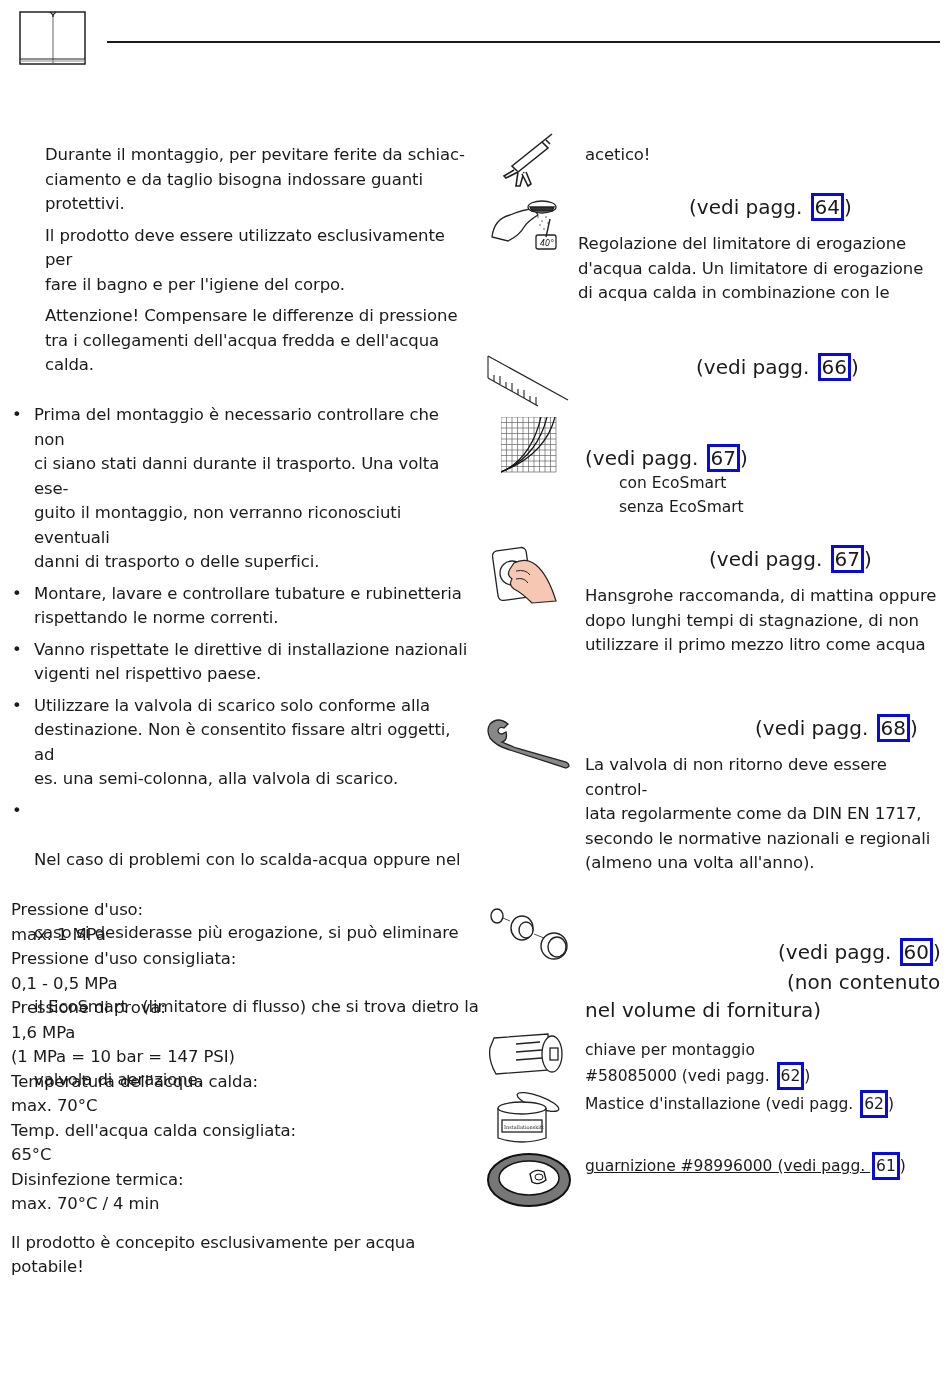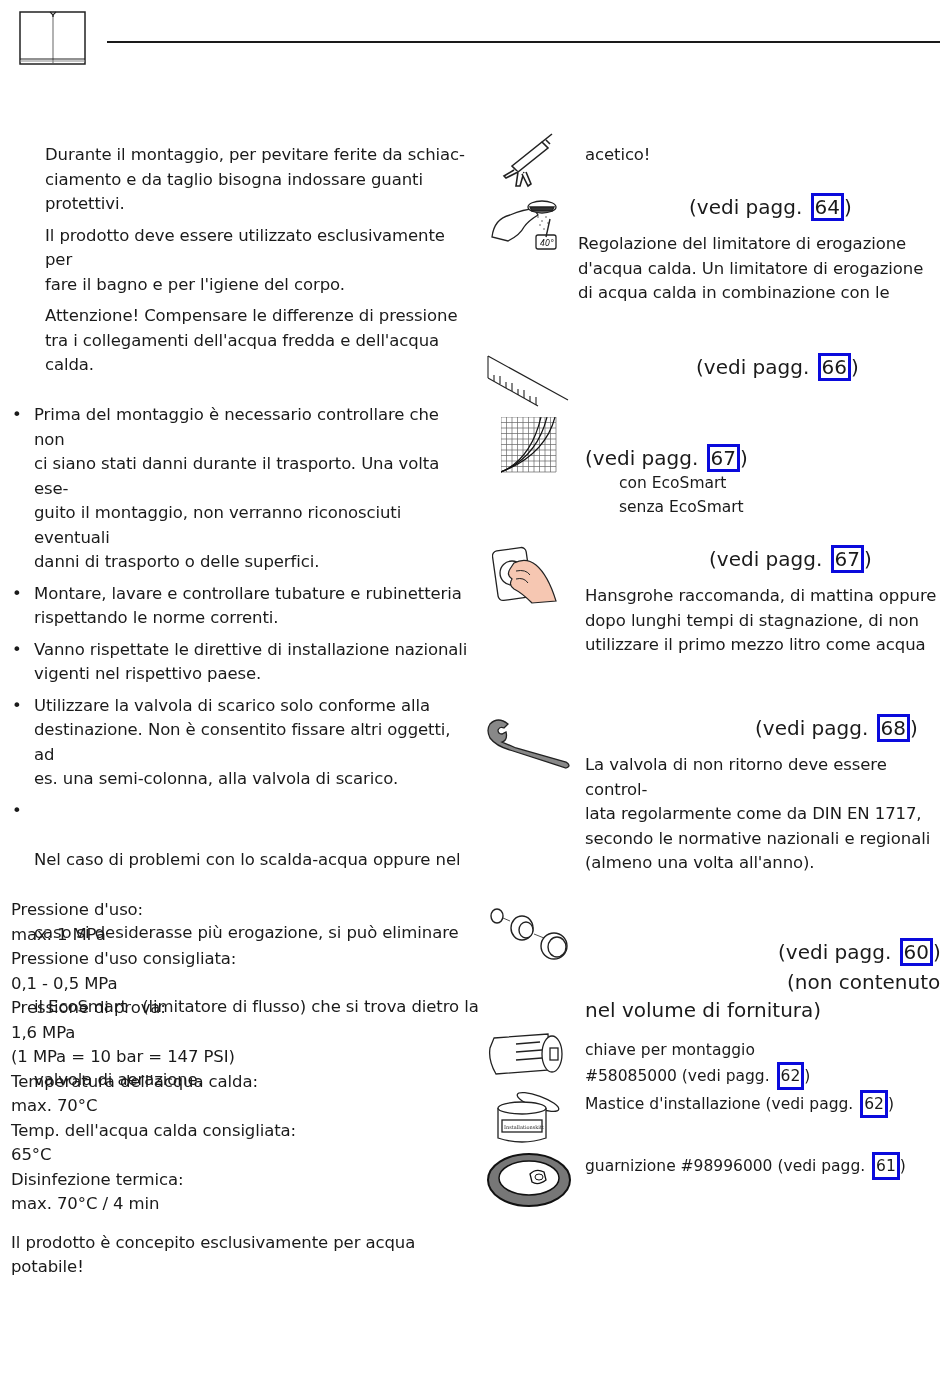--- a/index.html
+++ b/index.html
@@ -317,14 +317,14 @@
 
 <div class="abs" style="left:486px;top:1150px;">
   <svg width="86" height="60" viewBox="0 0 86 60">
     <ellipse cx="43" cy="30" rx="41" ry="26" fill="#777" stroke="#111" stroke-width="2"></ellipse>
     <ellipse cx="43" cy="28" rx="30" ry="17" fill="#fff" stroke="#111" stroke-width="1.5"></ellipse>
     <path d="M44 24 Q50 18 58 22 L60 30 Q52 36 46 32 Z" fill="#fff" stroke="#111" stroke-width="1.3"></path>
     <ellipse cx="53" cy="27" rx="4" ry="3" fill="#fff" stroke="#111" stroke-width="1"></ellipse>
   </svg>
 </div>
 <div class="abs small" style="left:585px;top:1152px;">
-  <span style="white-space:pre;">guarnizione #98996000 (vedi pagg. </span><span class="ref">61</span><span>)</span>
+  <span style="white-space:pre;text-decoration:underline;">guarnizione #98996000 (vedi pagg. </span><span class="ref">61</span><span>)</span>
 </div>
 
 </body></html>

